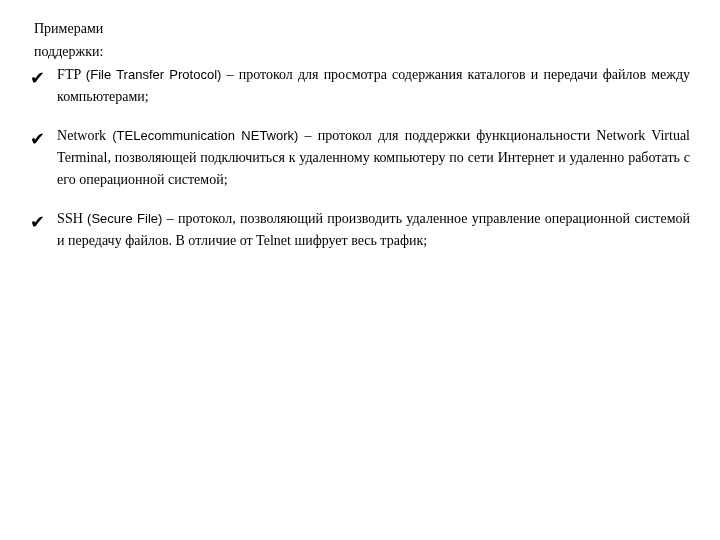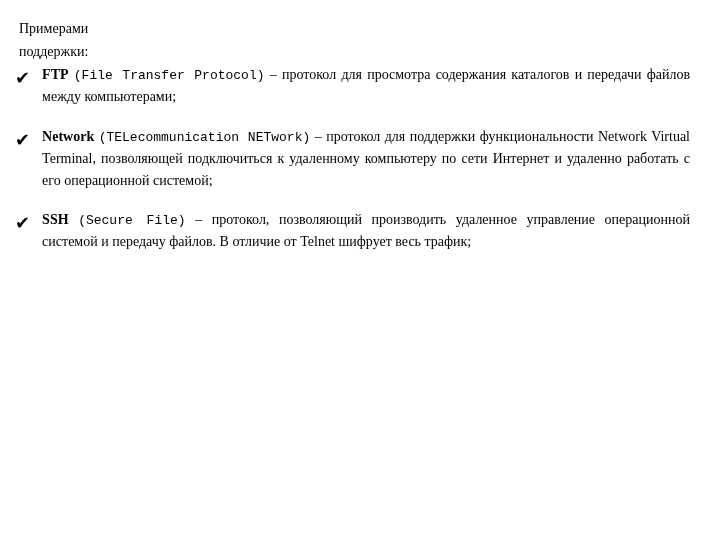--- a/index.html
+++ b/index.html
@@ -15,21 +15,21 @@
       font-family: 'Times New Roman', Times, serif;
       font-size: 14px;
       line-height: 1.5;
       color: #000000;
       overflow: hidden;
     }
 
     .page {
       width: 720px;
       height: 424px;
-      padding: 18px 30px 18px 15px;
+      padding: 18px 30px 18px 30px;
       position: relative;
     }
 
     .header-text {
       font-size: 14px;
       font-family: 'Times New Roman', Times, serif;
       margin-bottom: 2px;
       padding-left: 4px;
     }
 
@@ -53,26 +53,26 @@
     }
 
     .item-text {
       flex: 1;
       text-align: justify;
       font-size: 14px;
       line-height: 1.55;
     }
 
     .item-text b {
-      font-weight: bold;
+      font-weight: normal;
     }
 
     
     .mono {
-      font-family: Liberation Mono, monospace;
+      font-family: Liberation Sans, sans-serif;
       font-size: 13px;
     }
   </style>
 </head>
 <body>
 
 <div class="page">
 
   <div class="header-text">Примерами</div>
   <div class="header-text">поддержки:</div>

